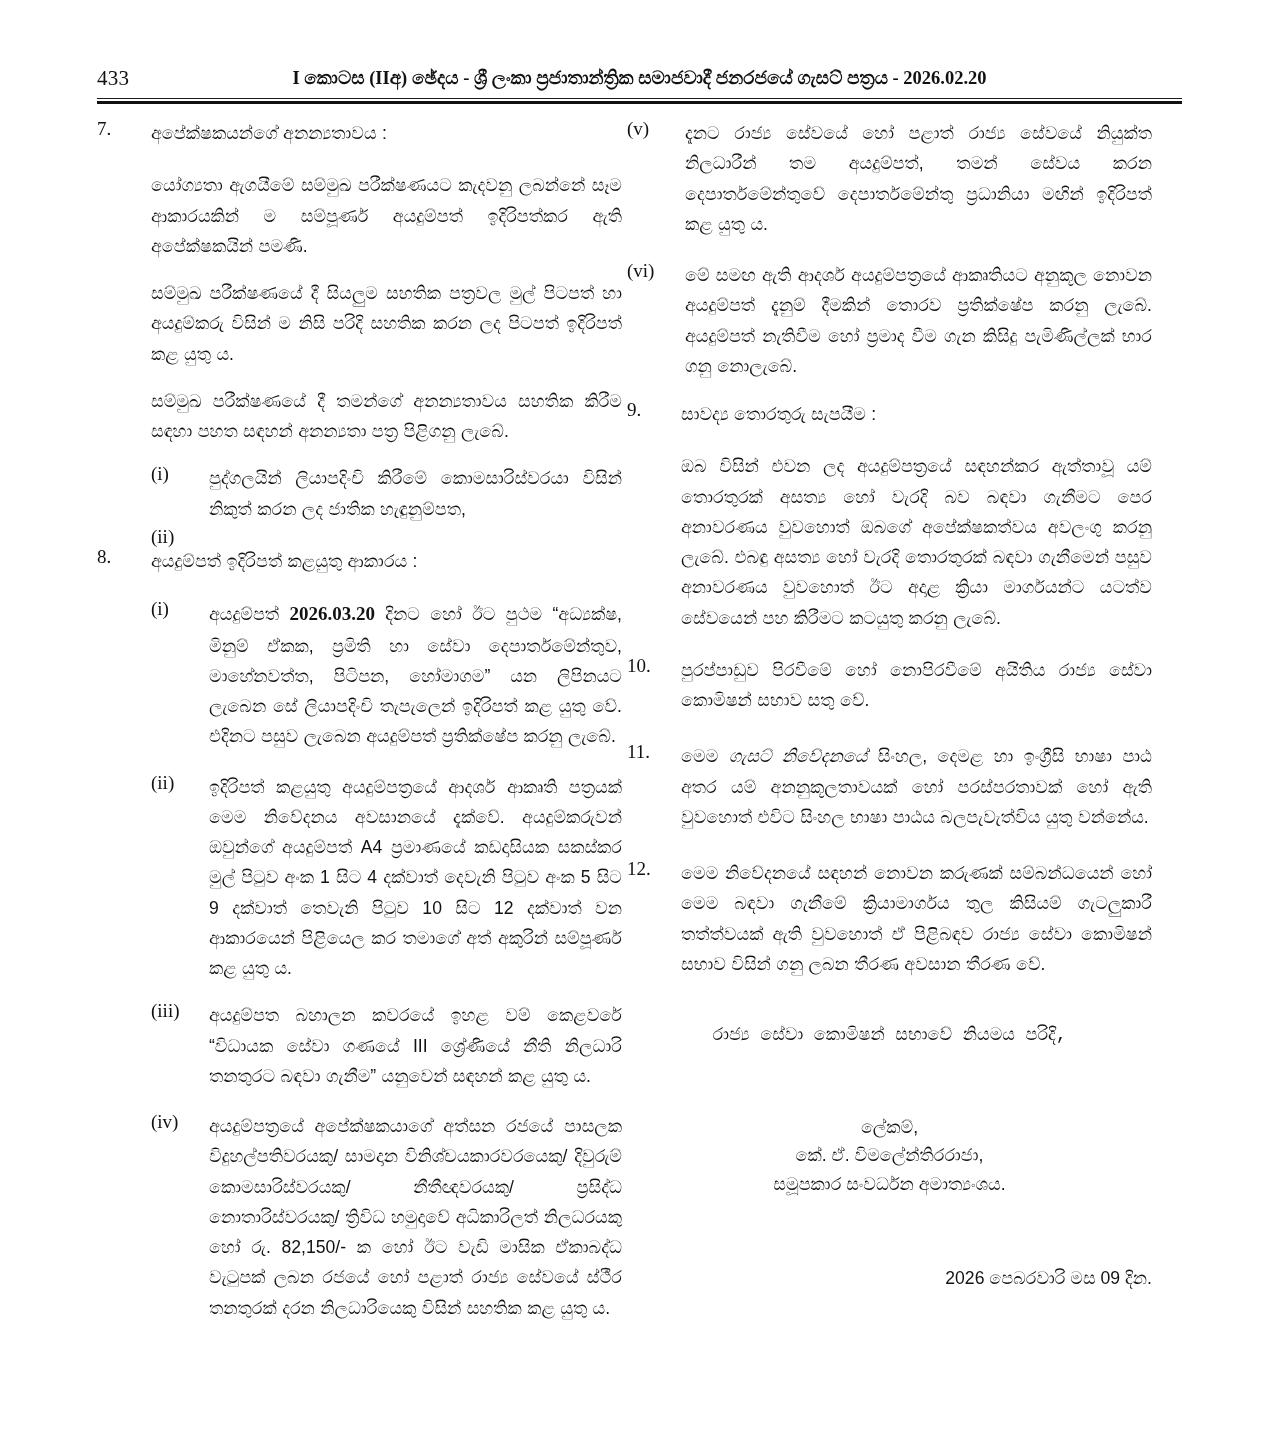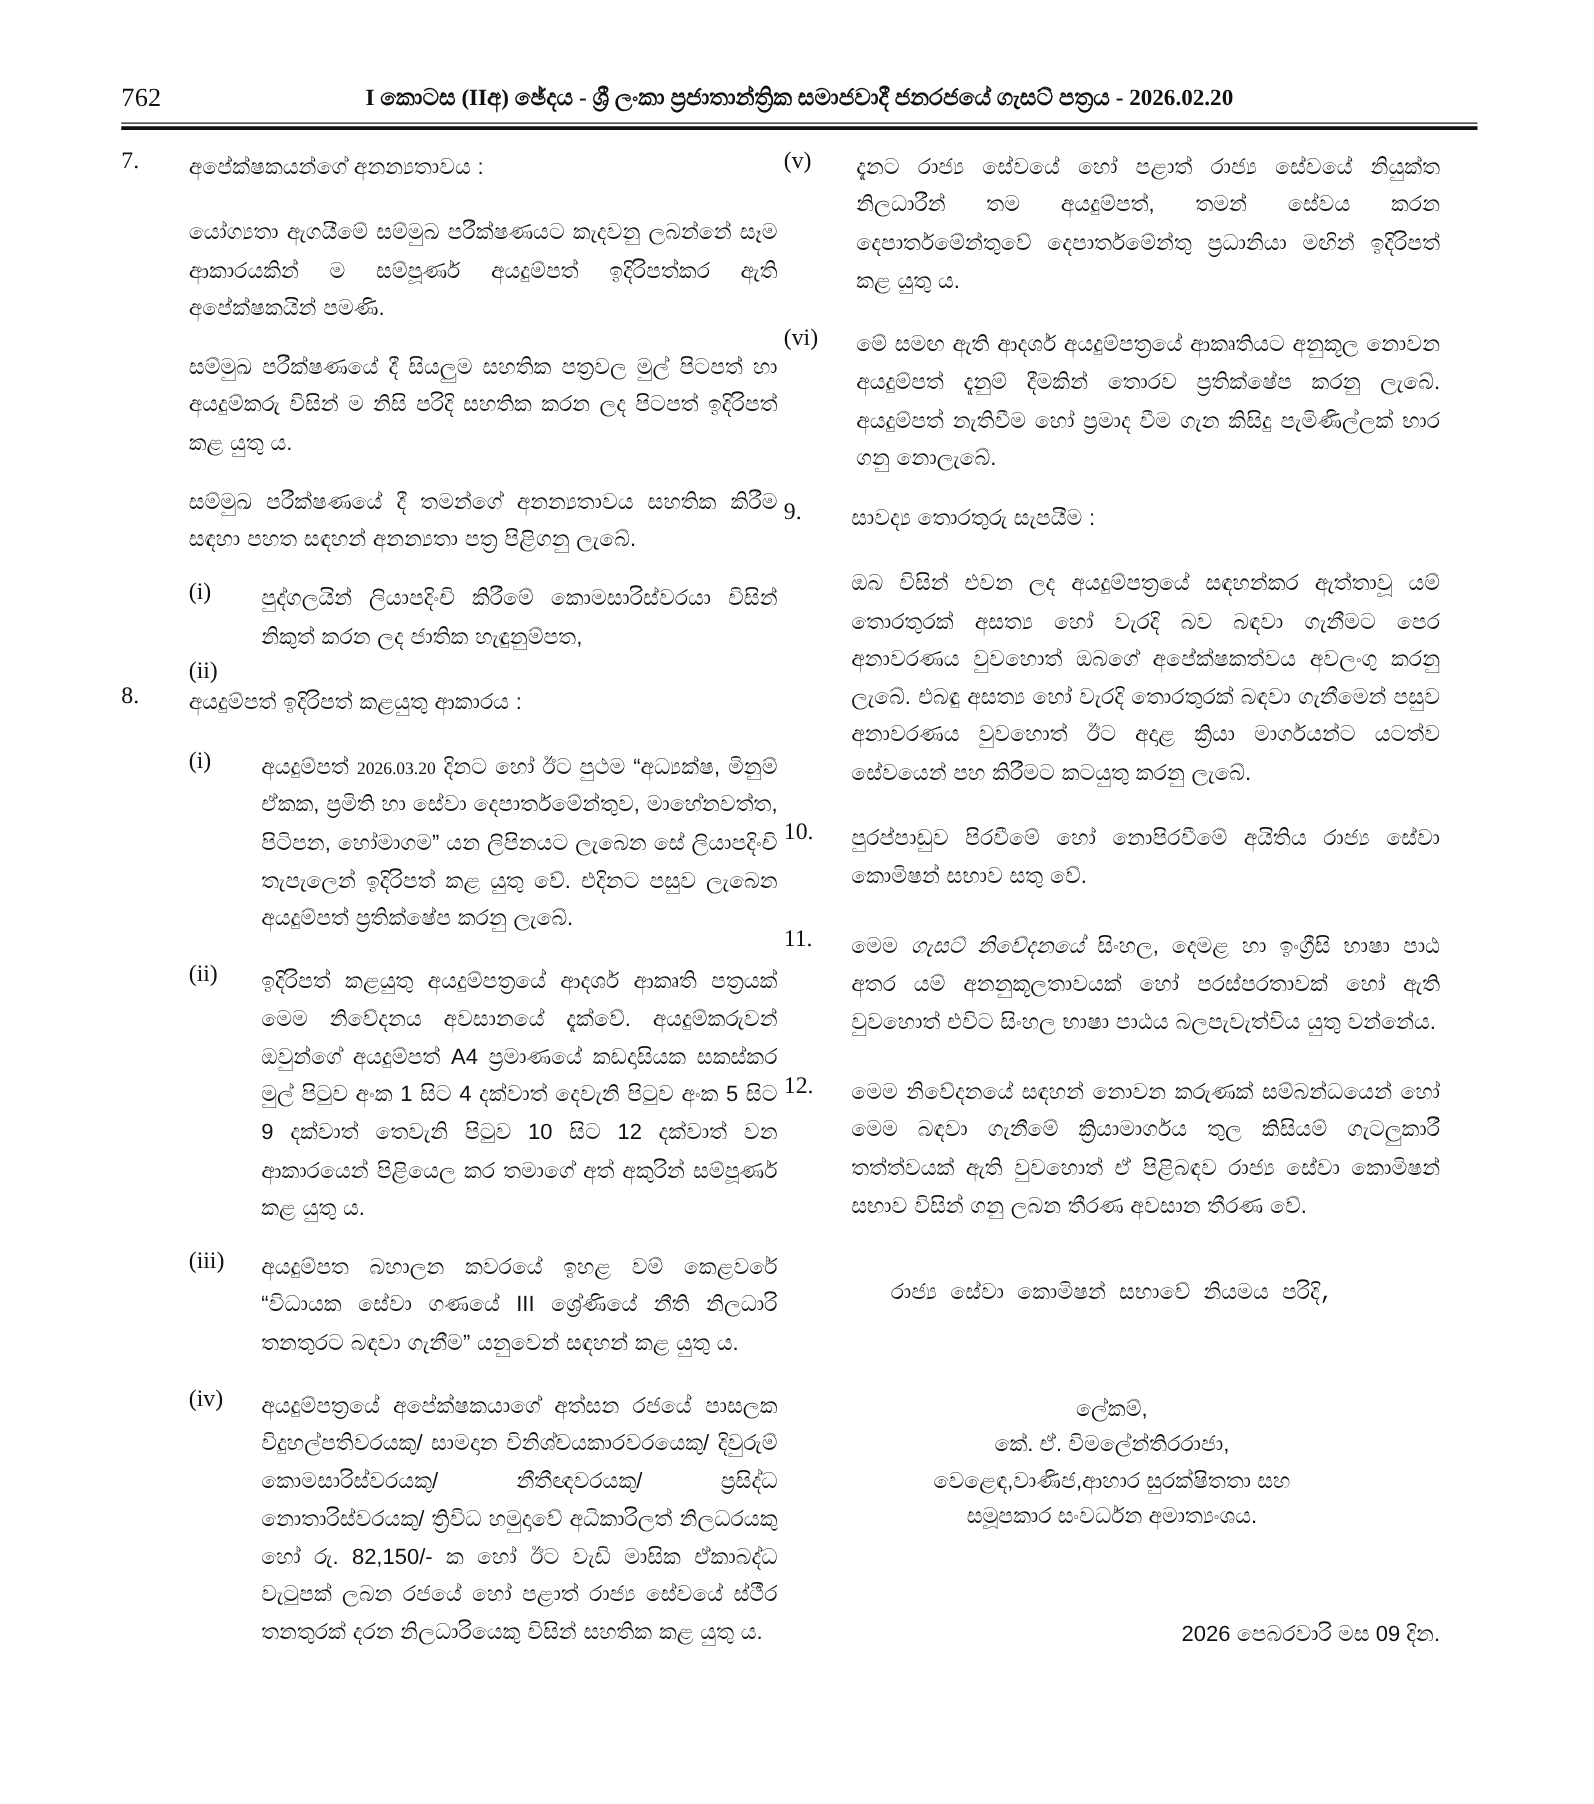--- a/index.html
+++ b/index.html
@@ -129,22 +129,22 @@
   }
   .p:last-child { margin-bottom: 0; }
   .p-heading {
     margin-bottom: 22px;
     text-align: left;
   }
   .p-nogap { margin-bottom: 0; }
 
   .p b, .p strong {
     font-family: "Liberation Serif", "DejaVu Serif", serif;
-    font-weight: normal;
-    font-size: 14px;
+    font-weight: bold;
+    font-size: 19px;
   }
   .ital {
     font-style: italic;
   }
 
   
   .sig-by {
     margin-top: 42px;
     text-align: center;
     font-family: Liberation Mono, monospace;
@@ -168,21 +168,21 @@
     font-size: 17.6px;
     color: #121212;
   }
 </style>
 </head>
 <body>
 
 <div class="page">
 
   <div class="header">
-    <span class="header-pageno">762</span>
+    <span class="header-pageno">433</span>
     <span class="header-title">I කොටස (IIඅ) ඡේදය - ශ්‍රී ලංකා ප්‍රජාතාන්ත්‍රික සමාජවාදී ජනරජයේ ගැසට් පත්‍රය - 2026.02.20</span>
   </div>
   <div class="rule-thin"></div>
   <div class="rule-thick"></div>
 
   <div class="col col-left">
 
     <div class="item">
       <span class="item-num">7.</span>
       <div class="item-body">
@@ -288,20 +288,19 @@
       <div class="item-body">
         <p class="p p-nogap">මෙම නිවේදනයේ සඳහන් නොවන කරුණක් සම්බන්ධයෙන් හෝ මෙම බඳවා ගැනීමේ ක්‍රියාමාර්ගය තුල කිසියම් ගැටලුකාරී තත්ත්වයක් ඇති වුවහොත් ඒ පිළිබඳව රාජ්‍ය සේවා කොමිෂන් සභාව විසින් ගනු ලබන තීරණ අවසාන තීරණ වේ.</p>
       </div>
     </div>
 
     <div class="sig-by">රාජ්‍ය සේවා කොමිෂන් සභාවේ නියමය පරිදි,</div>
 
     <div class="sig-block">
       <span class="sig-line">ලේකම්,</span>
       <span class="sig-line">කේ. ඒ. විමලේන්තිරරාජා,</span>
-      <span class="sig-line">වෙළෙඳ,වාණිජ,ආහාර සුරක්ෂිතතා සහ</span>
       <span class="sig-line">සමූපකාර සංවර්ධන අමාත්‍යංශය.</span>
     </div>
 
     <div class="date-line">2026 පෙබරවාරි මස 09 දින.</div>
   </div>
 
 </div>
 
 </body></html>

